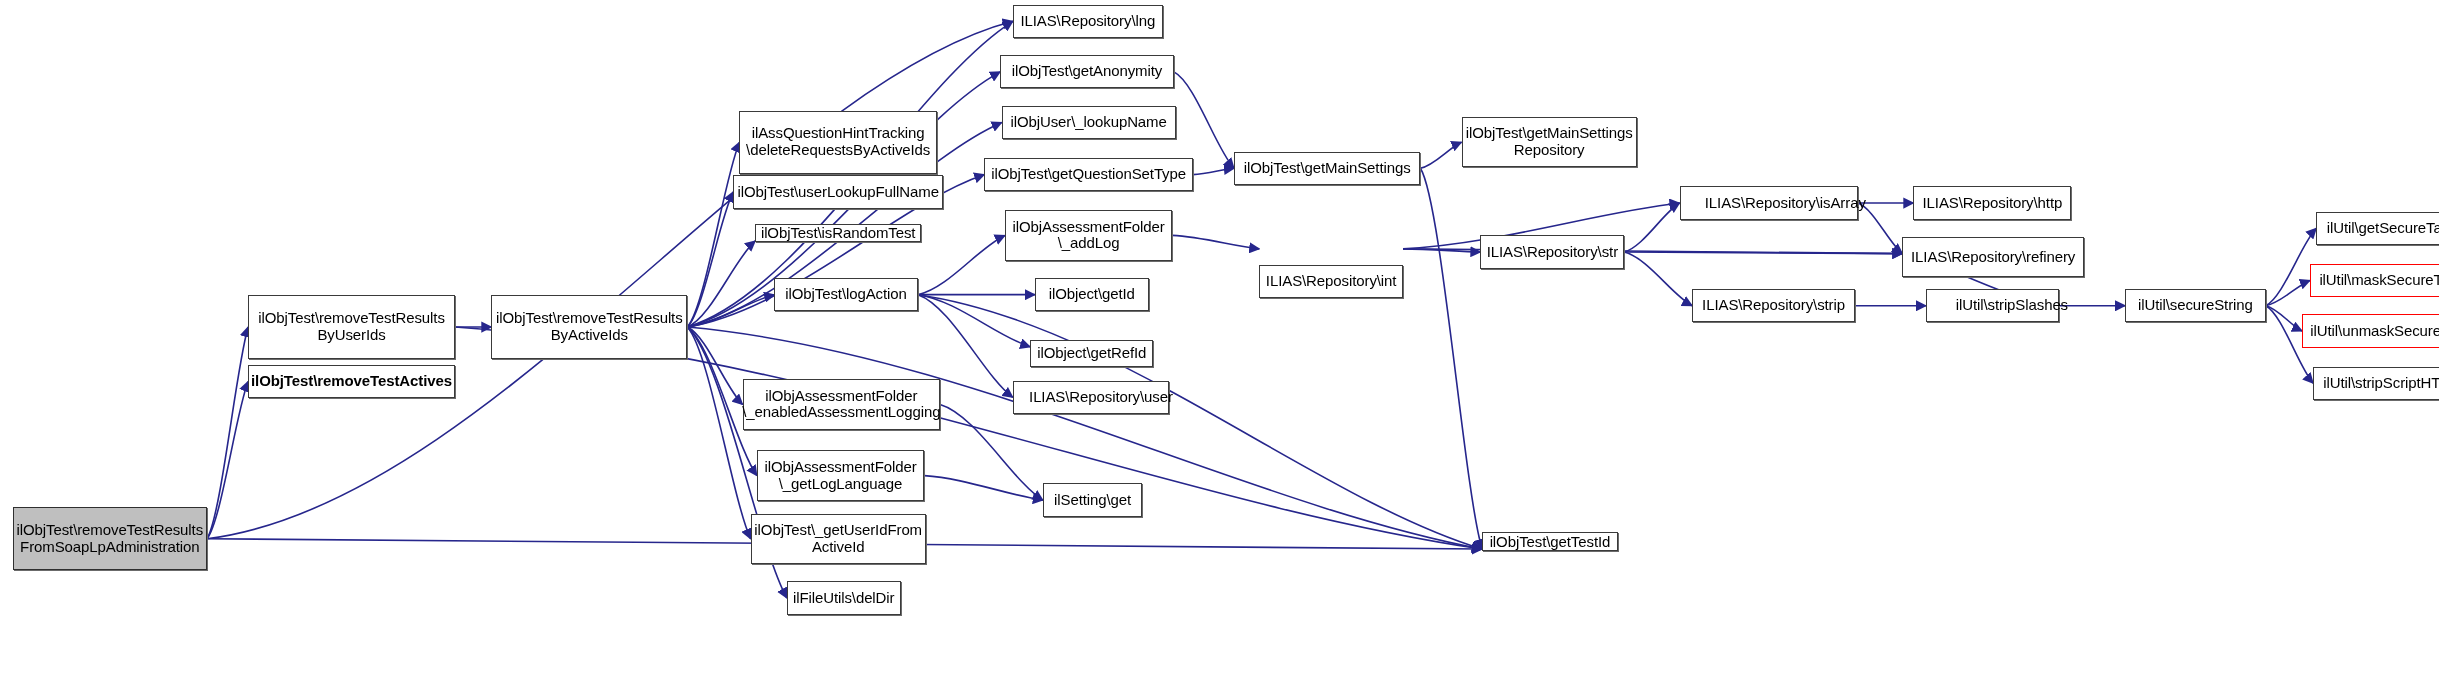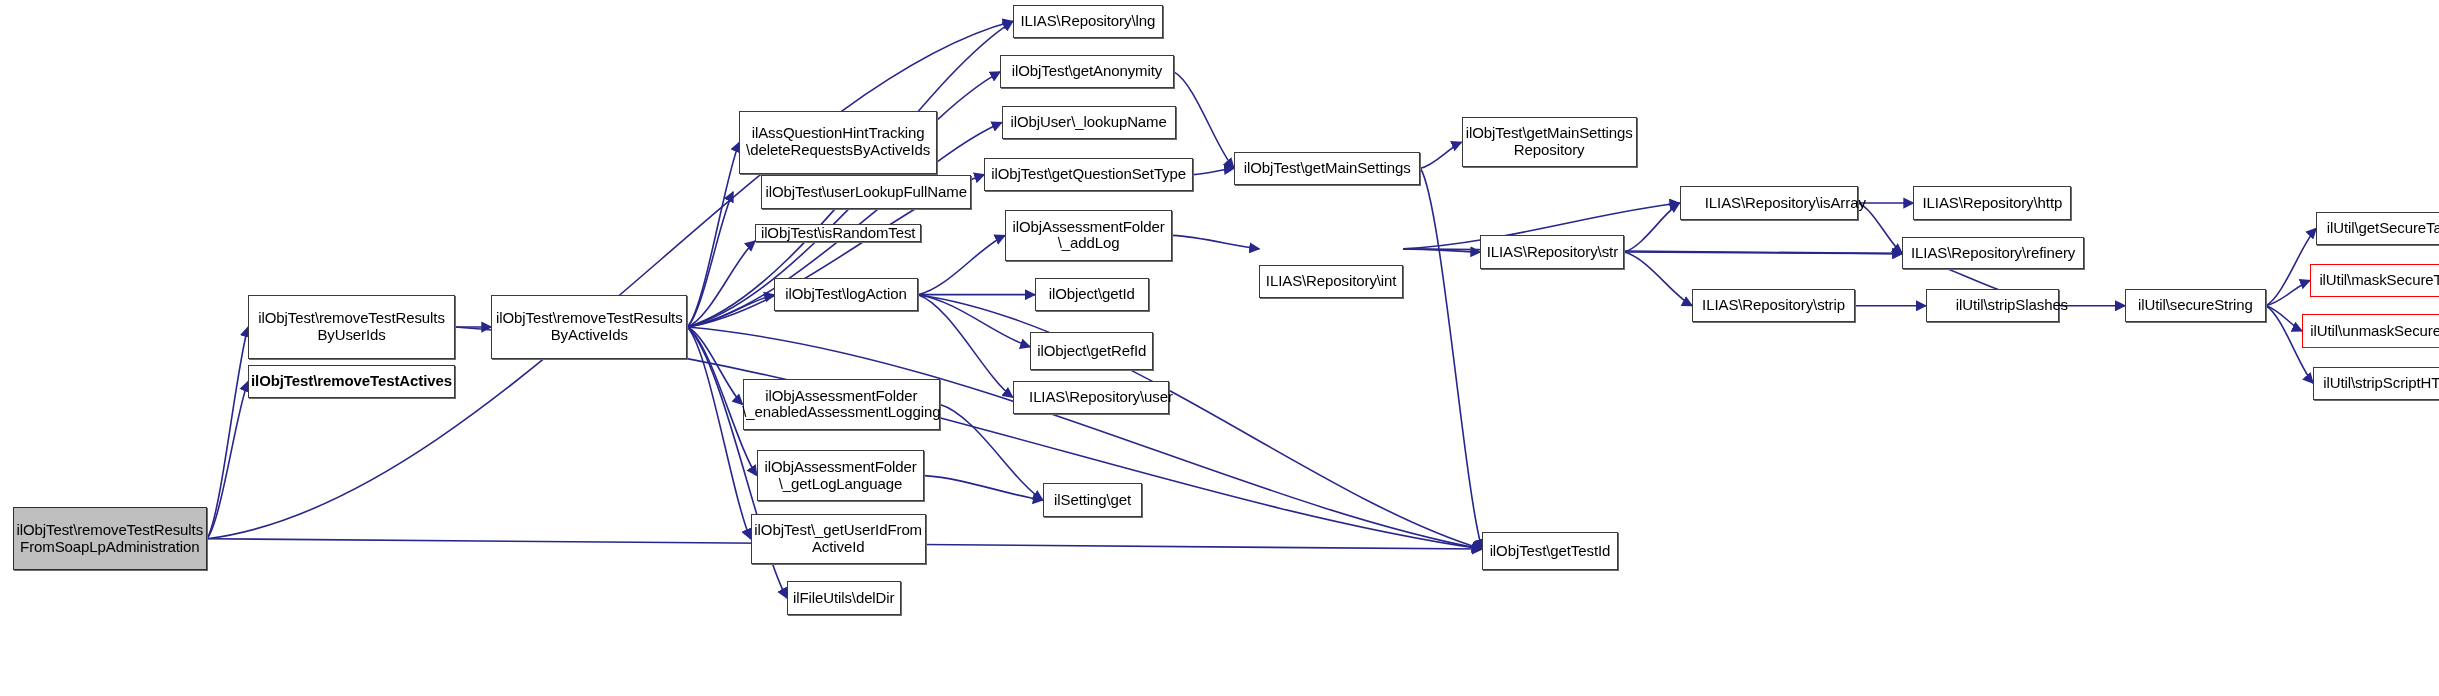--- a/index.html
+++ b/index.html
@@ -101,50 +101,50 @@
   <div id="node-layer">
       <div class="node root" style="left: 12.64px; top: 507.18px; width: 194.34px; height: 63.2px;">ilObjTest\removeTestResults
 FromSoapLpAdministration</div>
       <div class="node" style="left: 248.06px; top: 295.46px; width: 206.98px; height: 63.2px;">ilObjTest\removeTestResults
 ByUserIds</div>
       <div class="node" style="left: 248.06px; top: 364.98px; width: 206.98px; height: 33.18px; font-weight: bold;">ilObjTest\removeTestActives</div>
       <div class="node" style="left: 491.38px; top: 295.46px; width: 195.92px; height: 63.2px;">ilObjTest\removeTestResults
 ByActiveIds</div>
       <div class="node" style="left: 739.44px; top: 110.6px; width: 197.5px; height: 63.2px;">ilAssQuestionHintTracking
 \deleteRequestsByActiveIds</div>
-      <div class="node" style="left: 733.12px; top: 175.38px; width: 210.14px; height: 33.18px; margin-left: 28px;">ilObjTest\userLookupFullName</div>
+      <div class="node" style="left: 733.12px; top: 175.38px; width: 210.14px; height: 33.18px;">ilObjTest\userLookupFullName</div>
       <div class="node" style="left: 755.24px; top: 224.36px; width: 165.9px; height: 18px;">ilObjTest\isRandomTest</div>
       <div class="node" style="left: 774.2px; top: 278.08px; width: 143.78px; height: 33.18px;">ilObjTest\logAction</div>
       <div class="node" style="left: 742.6px; top: 379.2px; width: 197.5px; height: 50.56px;">ilObjAssessmentFolder
 \_enabledAssessmentLogging</div>
       <div class="node" style="left: 756.82px; top: 450.3px; width: 167.48px; height: 50.56px;">ilObjAssessmentFolder
 \_getLogLanguage</div>
       <div class="node" style="left: 750.5px; top: 513.5px; width: 175.38px; height: 50.56px;">ilObjTest\_getUserIdFrom
 ActiveId</div>
       <div class="node" style="left: 786.84px; top: 581.44px; width: 113.76px; height: 33.18px;">ilFileUtils\delDir</div>
       <div class="node" style="left: 1012.78px; top: 4.74px; width: 150.1px; height: 33.18px;">ILIAS\Repository\lng</div>
       <div class="node" style="left: 1000.14px; top: 55.3px; width: 173.8px; height: 33.18px;">ilObjTest\getAnonymity</div>
       <div class="node" style="left: 1001.72px; top: 105.86px; width: 173.8px; height: 33.18px;">ilObjUser\_lookupName</div>
       <div class="node" style="left: 984.34px; top: 158px; width: 208.56px; height: 33.18px;">ilObjTest\getQuestionSetType</div>
       <div class="node" style="left: 1004.88px; top: 210.14px; width: 167.48px; height: 50.56px;">ilObjAssessmentFolder
 \_addLog</div>
       <div class="node" style="left: 1034.9px; top: 278.08px; width: 113.76px; height: 33.18px;">ilObject\getId</div>
-      <div class="node" style="left: 1030.16px; top: 332px; width: 123.24px; height: 38px;">ilObject\getRefId</div>
+      <div class="node" style="left: 1030.16px; top: 340px; width: 123.24px; height: 27px;">ilObject\getRefId</div>
       <div class="node" style="left: 1012.78px; top: 380.78px; width: 156.42px; height: 33.18px; padding-left: 20px;">ILIAS\Repository\user</div>
       <div class="node" style="left: 1042.8px; top: 483.48px; width: 99.54px; height: 33.18px;">ilSetting\get</div>
       <div class="node" style="left: 1233.98px; top: 151.68px; width: 186.44px; height: 33.18px;">ilObjTest\getMainSettings</div>
       <div class="node" style="left: 1259.26px; top: 232.26px; width: 143.78px; height: 33.18px; margin-top: 33px;">ILIAS\Repository\int</div>
-      <div class="node" style="left: 1482.04px; top: 532.46px; width: 135.88px; height: 38px;">ilObjTest\getTestId</div>
+      <div class="node" style="left: 1482.04px; top: 532.46px; width: 135.88px; height: 19px;">ilObjTest\getTestId</div>
       <div class="node" style="left: 1461.5px; top: 116.92px; width: 175.38px; height: 50.56px;">ilObjTest\getMainSettings
 Repository</div>
       <div class="node" style="left: 1480.46px; top: 235.42px; width: 143.78px; height: 33.18px;">ILIAS\Repository\str</div>
       <div class="node" style="left: 1679.54px; top: 186.44px; width: 178.54px; height: 33.18px; padding-left: 33px;">ILIAS\Repository\isArray</div>
       <div class="node" style="left: 1692.18px; top: 289.14px; width: 162.74px; height: 33.18px;">ILIAS\Repository\strip</div>
       <div class="node" style="left: 1913.38px; top: 186.44px; width: 158px; height: 33.18px;">ILIAS\Repository\http</div>
-      <div class="node" style="left: 1902.32px; top: 237px; width: 181.7px; height: 32px;">ILIAS\Repository\refinery</div>
+      <div class="node" style="left: 1902.32px; top: 237px; width: 181.7px; height: 40px;">ILIAS\Repository\refinery</div>
       <div class="node" style="left: 1926.02px; top: 289.14px; width: 132.72px; height: 33.18px; padding-left: 39px;">ilUtil\stripSlashes</div>
       <div class="node" style="left: 2125.1px; top: 289.14px; width: 140.62px; height: 33.18px;">ilUtil\secureString</div>
       <div class="node" style="left: 2316.28px; top: 211.72px; width: 151.68px; height: 33.18px;">ilUtil\getSecureTags</div>
       <div class="node warn" style="left: 2309.96px; top: 263.86px; width: 164.32px; height: 33.18px;">ilUtil\maskSecureTags</div>
       <div class="node warn" style="left: 2302.06px; top: 314.42px; width: 178.54px; height: 33.18px;">ilUtil\unmaskSecureTags</div>
       <div class="node" style="left: 2313.12px; top: 366.56px; width: 158px; height: 33.18px;">ilUtil\stripScriptHTML</div>
     </div>
 </div>
 
 </body></html>

